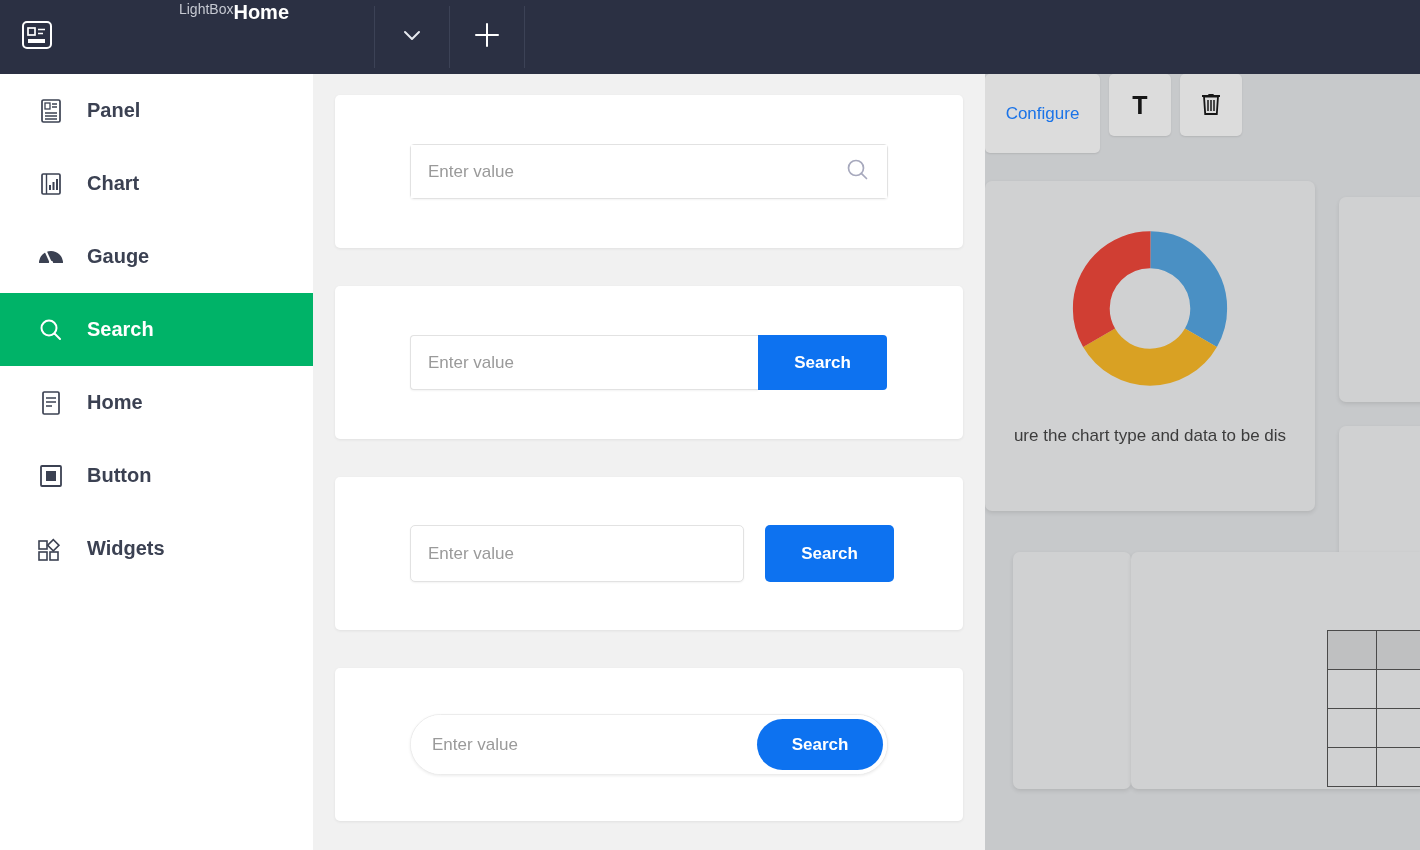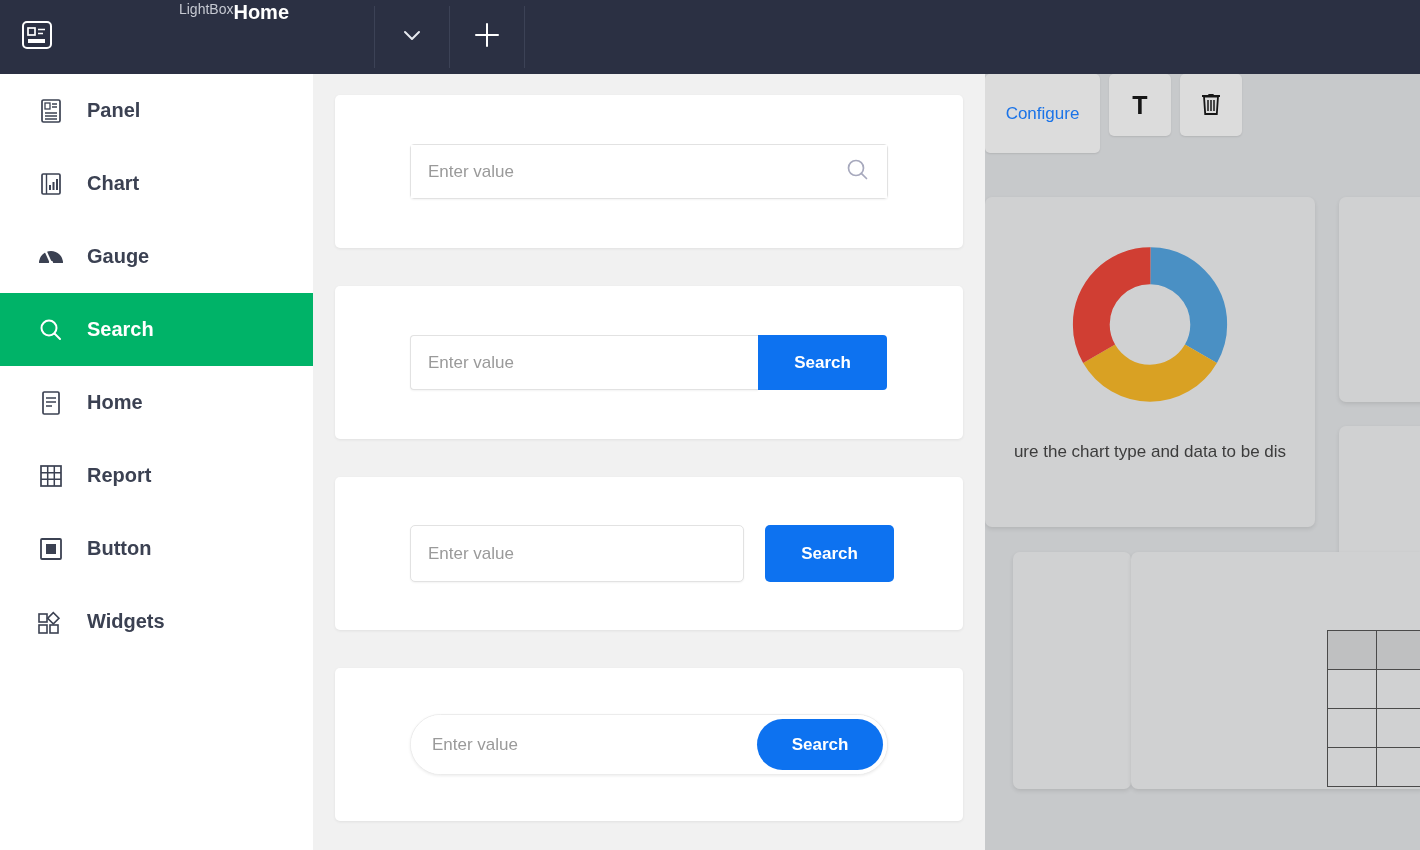--- a/index.html
+++ b/index.html
@@ -34,21 +34,21 @@
     color: #1a73e8; font-size: 17px;
   }
   .tool-square { width: 62px; height: 62px; }
   .tool-square .glyph { font-size: 25px; color: #161616; font-weight: bold; }
 
   .bg-panel {
     position: absolute;
     background: #d0d1d2; border-radius: 7px;
     box-shadow: 0 2px 4px rgba(0,0,0,.10);
   }
-  .panel-chart { left: 672px; top: 123px; width: 330px; height: 330px; }
+  .panel-chart { left: 672px; top: 107px; width: 330px; height: 330px; }
   .panel-right-a { left: 1026px; top: 123px; width: 130px; height: 205px; }
   .panel-right-b { left: 1026px; top: 352px; width: 130px; height: 205px; }
   .panel-bottom-a { left: 700px; top: 478px; width: 118px; height: 237px; }
   .panel-bottom-b { left: 818px; top: 478px; width: 295px; height: 237px; }
 
   .donut-wrap {
     position: absolute; left: 50%; top: 50px;
     transform: translateX(-50%);
   }
   .chart-caption {
@@ -301,29 +301,20 @@
     <div class="side-item">
       <span class="side-icon">
         <svg width="24" height="26" viewBox="0 0 24 26">
           <rect x="4" y="2" width="16" height="22" rx="1.2" stroke="#3b4152" stroke-width="1.7" fill="none"></rect>
           <path d="M7 8h10M7 12h10M7 16h6" stroke="#3b4152" stroke-width="1.4"></path>
         </svg>
       </span>
       <span class="side-label">Home</span>
     </div>
 
-    <div class="side-item">
-      <span class="side-icon">
-        <svg width="26" height="26" viewBox="0 0 26 26">
-          <rect x="3" y="3" width="20" height="20" stroke="#3b4152" stroke-width="1.7" fill="none"></rect>
-          <path d="M9.7 3v20M16.3 3v20M3 9.7h20M3 16.3h20" stroke="#3b4152" stroke-width="1.5"></path>
-        </svg>
-      </span>
-      <span class="side-label">Report</span>
-    </div>
 
 
     <div class="side-item">
       <span class="side-icon">
         <svg width="26" height="26" viewBox="0 0 26 26">
           <rect x="3" y="3" width="20" height="20" rx="1" stroke="#3b4152" stroke-width="1.8" fill="none"></rect>
           <rect x="8" y="8" width="10" height="10" fill="#3b4152"></rect>
         </svg>
       </span>
       <span class="side-label">Button</span>

